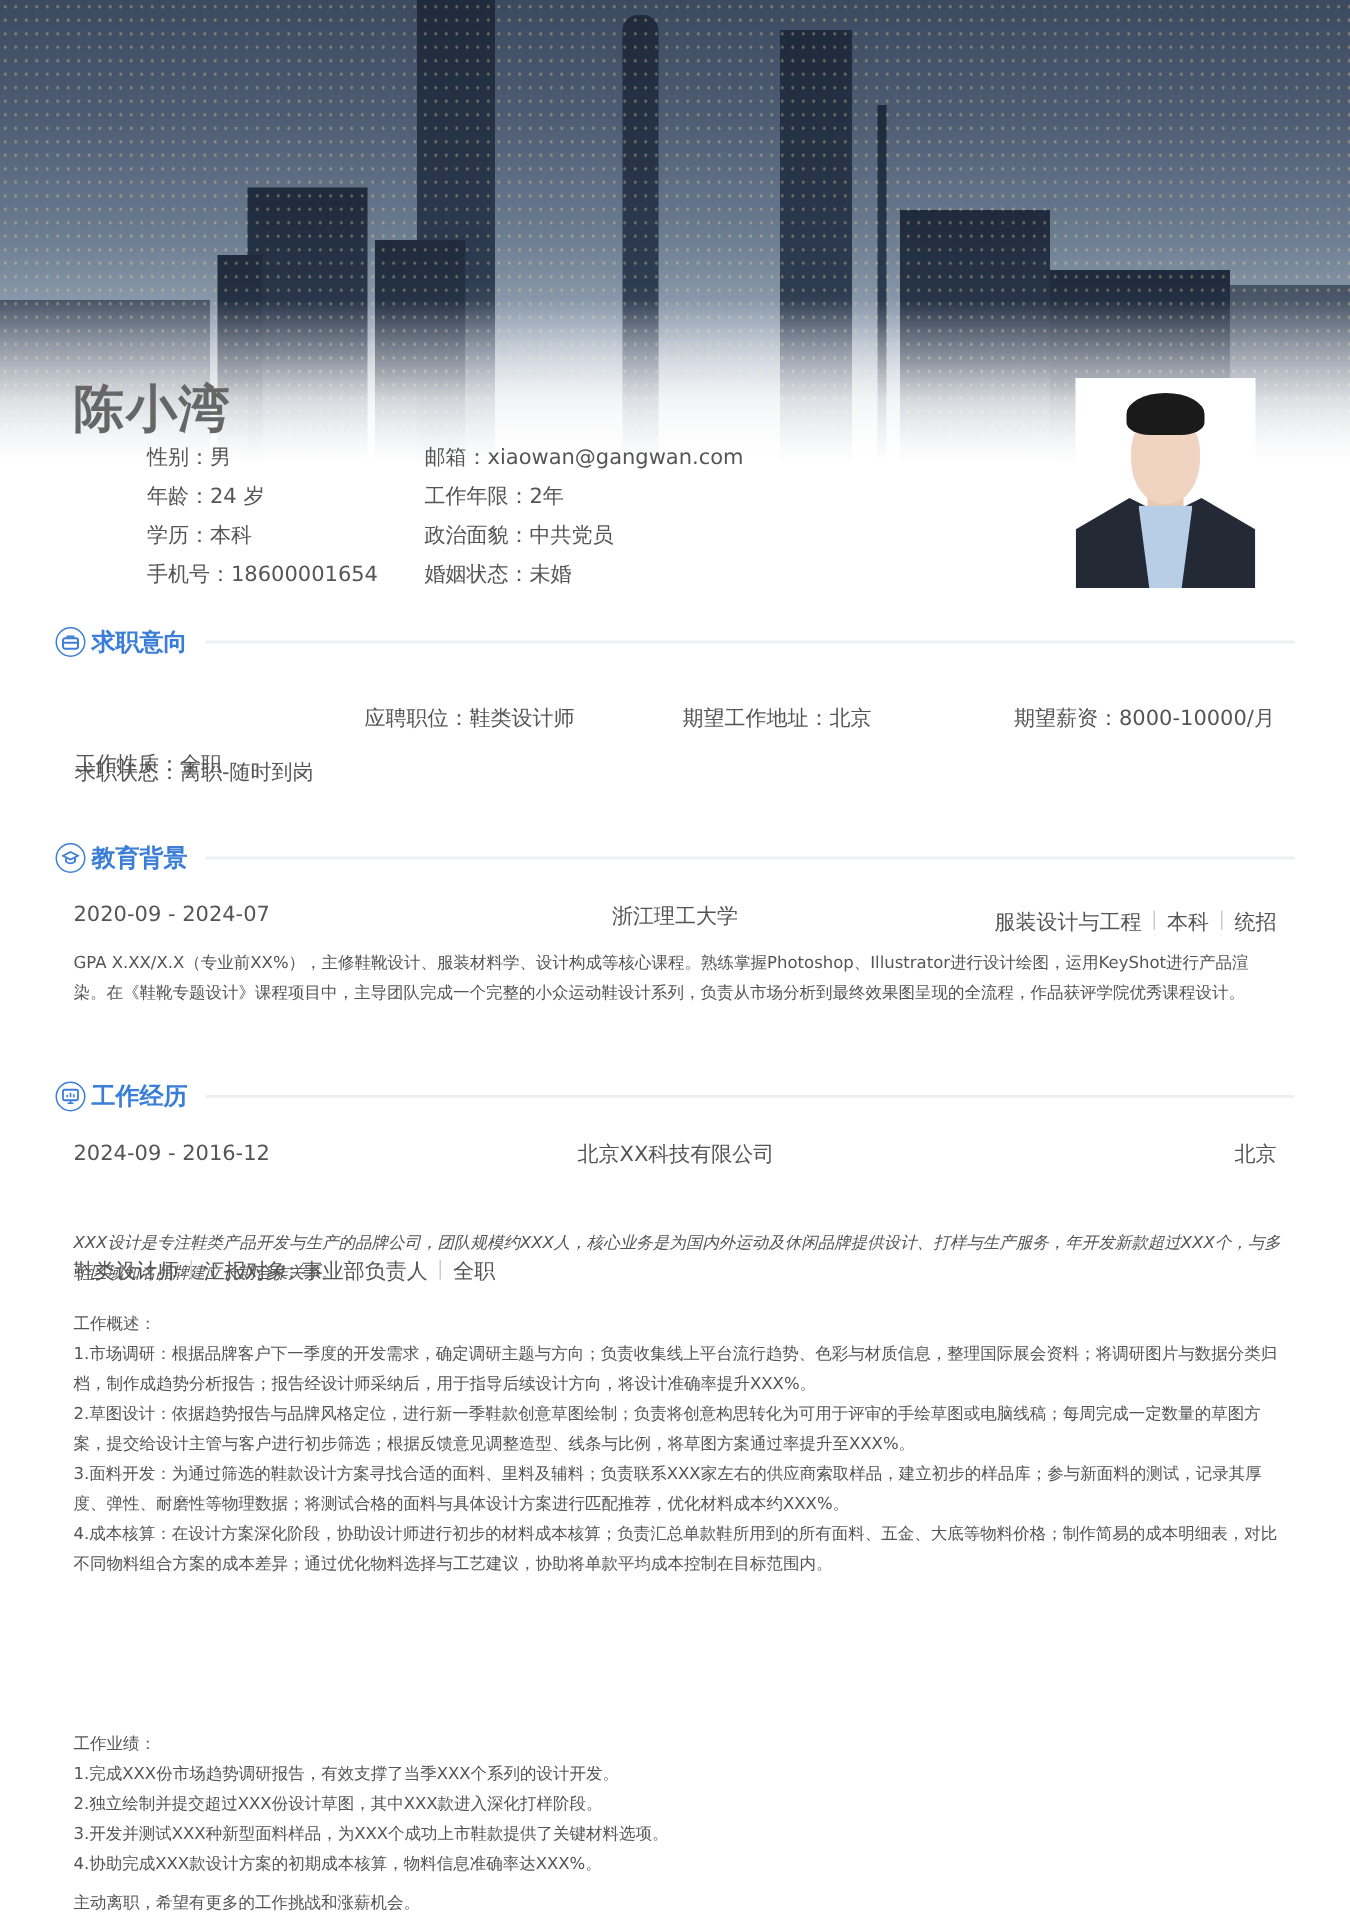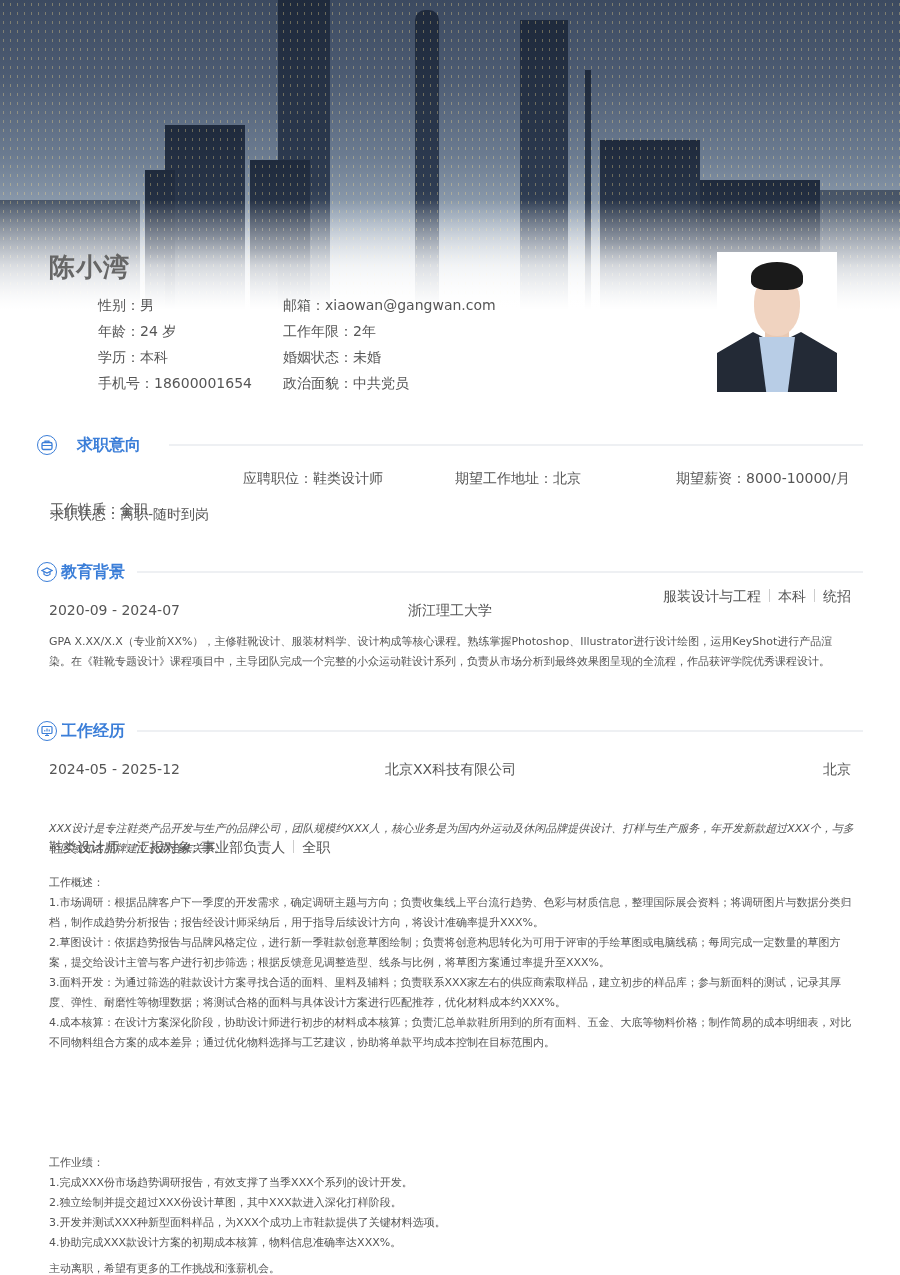--- a/index.html
+++ b/index.html
@@ -6,21 +6,21 @@
   html, body { width: 900px; height: 1275px; overflow: hidden; background: #fff; }
   body { font-family: "DejaVu Sans", "Liberation Sans", sans-serif; color: #555; font-size: 14px; position: relative; }
 
   
   .banner { position: absolute; left: 0; top: 0; width: 900px; height: 310px; overflow: hidden;
     background: linear-gradient(180deg, #3c4a60 0%, #4d5c73 25%, #6b7b90 50%, #93a2b3 70%, #c9d1da 85%, #ffffff 100%); }
   .banner .tower { position: absolute; bottom: 0; background: linear-gradient(180deg, #1f2a3c 0%, #2e3c52 60%, rgba(120,135,155,0.6) 100%); }
   .banner .lights { position: absolute; inset: 0; background-image: radial-gradient(#f3d98a 0.8px, transparent 1px); background-size: 7px 9px; opacity: 0.35; }
   .banner .fade { position: absolute; left: 0; right: 0; bottom: 0; height: 110px; background: linear-gradient(180deg, rgba(255,255,255,0) 0%, rgba(255,255,255,0.75) 60%, #fff 100%); }
 
-  .name { position: absolute; left: 49px; top: 250px; font-size: 26px; font-weight: bold; color: #666; letter-spacing: 1px; }
+  .name { position: absolute; left: 49px; top: 250px; font-size: 34px; font-weight: bold; color: #666; letter-spacing: 1px; }
   .info { position: absolute; font-size: 14px; color: #555; line-height: 26px; }
   .info .row { height: 26px; white-space: nowrap; }
   .info .k { color: #555; }
   .info-left { left: 50px; top: 292px; margin-left: 48px; }
   .info-right { left: 283px; top: 292px; }
 
   .photo { position: absolute; left: 717px; top: 252px; width: 120px; height: 140px; background: #fff; overflow: hidden; }
   .photo .suit { position: absolute; left: 0; bottom: 0; width: 120px; height: 60px; background: #232a36; clip-path: polygon(0 35%, 30% 0, 50% 20%, 70% 0, 100% 35%, 100% 100%, 0 100%); }
   .photo .shirt { position: absolute; left: 42px; bottom: 0; width: 36px; height: 55px; background: #b8cde6; clip-path: polygon(0 0, 100% 0, 80% 100%, 20% 100%); }
   .photo .neck { position: absolute; left: 48px; top: 78px; width: 24px; height: 18px; background: #e9c9b3; }
@@ -60,33 +60,33 @@
 <div class="info info-left">
   <div class="row"><span class="k">性别：</span><span>男</span></div>
   <div class="row"><span class="k">年龄：</span><span>24 岁</span></div>
   <div class="row"><span class="k">学历：</span><span>本科</span></div>
   <div class="row"><span class="k">手机号：</span><span>18600001654</span></div>
 </div>
 
 <div class="info info-right">
   <div class="row"><span class="k">邮箱：</span><span>xiaowan@gangwan.com</span></div>
   <div class="row"><span class="k">工作年限：</span><span>2年</span></div>
+  <div class="row"><span class="k">政治面貌：</span><span>中共党员</span></div>
   <div class="row"><span class="k">婚姻状态：</span><span>未婚</span></div>
-  <div class="row"><span class="k">政治面貌：</span><span>中共党员</span></div>
 </div>
 
 <div class="photo">
   <div class="neck"></div>
   <div class="face"></div>
   <div class="hair"></div>
   <div class="suit"></div>
   <div class="shirt"></div>
 </div>
 
-<div class="section-head" style="top:433px;gap:16px;">
+<div class="section-head" style="top:416px;">
   <span class="icon">
     <svg width="12" height="12" viewBox="0 0 12 12">
         <rect x="1" y="3.5" width="10" height="7" rx="1.5" fill="none" stroke="#3b7ed8" stroke-width="1.3"></rect>
         <path d="M4 3.5V2.2h4v1.3M1 6.5h10" fill="none" stroke="#3b7ed8" stroke-width="1.2"></path>
       </svg>
   </span>
   <span class="title">求职意向</span>
   <span class="line"></span>
 </div>
 
@@ -102,37 +102,37 @@
         <path d="M1 4.5L6 2l5 2.5L6 7z" fill="none" stroke="#3b7ed8" stroke-width="1.2"></path>
         <path d="M3 5.8v2.6c1.8 1.4 4.2 1.4 6 0V5.8" fill="none" stroke="#3b7ed8" stroke-width="1.2"></path>
       </svg>
   </span>
   <span class="title">教育背景</span>
   <span class="line"></span>
 </div>
 
 <div class="row-abs" style="left:49px;top:602px;">2020-09 - 2024-07</div>
 <div class="row-abs" style="left:408px;top:602px;">浙江理工大学</div>
-<div class="row-abs" style="right:49px;top:588px;font-family:Liberation Mono, monospace;">
+<div class="row-abs" style="right:49px;top:606px;font-family:Liberation Mono, monospace;">
   <span>服装设计与工程</span><span class="sep"></span><span>本科</span><span class="sep"></span><span>统招</span>
 </div>
 <div class="para" style="top:632px;">GPA X.XX/X.X（专业前XX%），主修鞋靴设计、服装材料学、设计构成等核心课程。熟练掌握Photoshop、Illustrator进行设计绘图，运用KeyShot进行产品渲染。在《鞋靴专题设计》课程项目中，主导团队完成一个完整的小众运动鞋设计系列，负责从市场分析到最终效果图呈现的全流程，作品获评学院优秀课程设计。</div>
 
 <div class="section-head" style="top:719px;font-family:Liberation Mono, monospace;">
   <span class="icon">
     <svg width="12" height="12" viewBox="0 0 12 12">
         <rect x="1" y="1.5" width="10" height="7" rx="1" fill="none" stroke="#3b7ed8" stroke-width="1.2"></rect>
         <path d="M4 10.5h4M6 8.5v2M3.8 6.5V5M6 6.5V3.5M8.2 6.5V4.5" stroke="#3b7ed8" stroke-width="1.1" fill="none"></path>
       </svg>
   </span>
   <span class="title">工作经历</span>
   <span class="line"></span>
 </div>
 
-<div class="row-abs" style="left:49px;top:761px;">2024-05 - 2025-12</div>
+<div class="row-abs" style="left:49px;top:761px;">2024-09 - 2016-12</div>
 <div class="row-abs" style="left:385px;top:761px;">北京XX科技有限公司</div>
 <div class="row-abs" style="right:49px;top:761px;">北京</div>
 
 <div class="para" style="top:819px;font-style:italic;">XXX设计是专注鞋类产品开发与生产的品牌公司，团队规模约XXX人，核心业务是为国内外运动及休闲品牌提供设计、打样与生产服务，年开发新款超过XXX个，与多个区域知名品牌建立长期合作关系。</div>
 
 <div class="row-abs" style="left:49px;top:839px;">
   <span>鞋类设计师</span><span class="sep"></span><span>汇报对象: 事业部负责人</span><span class="sep"></span><span>全职</span>
 </div>
 
 <div class="para" style="top:873px;">

